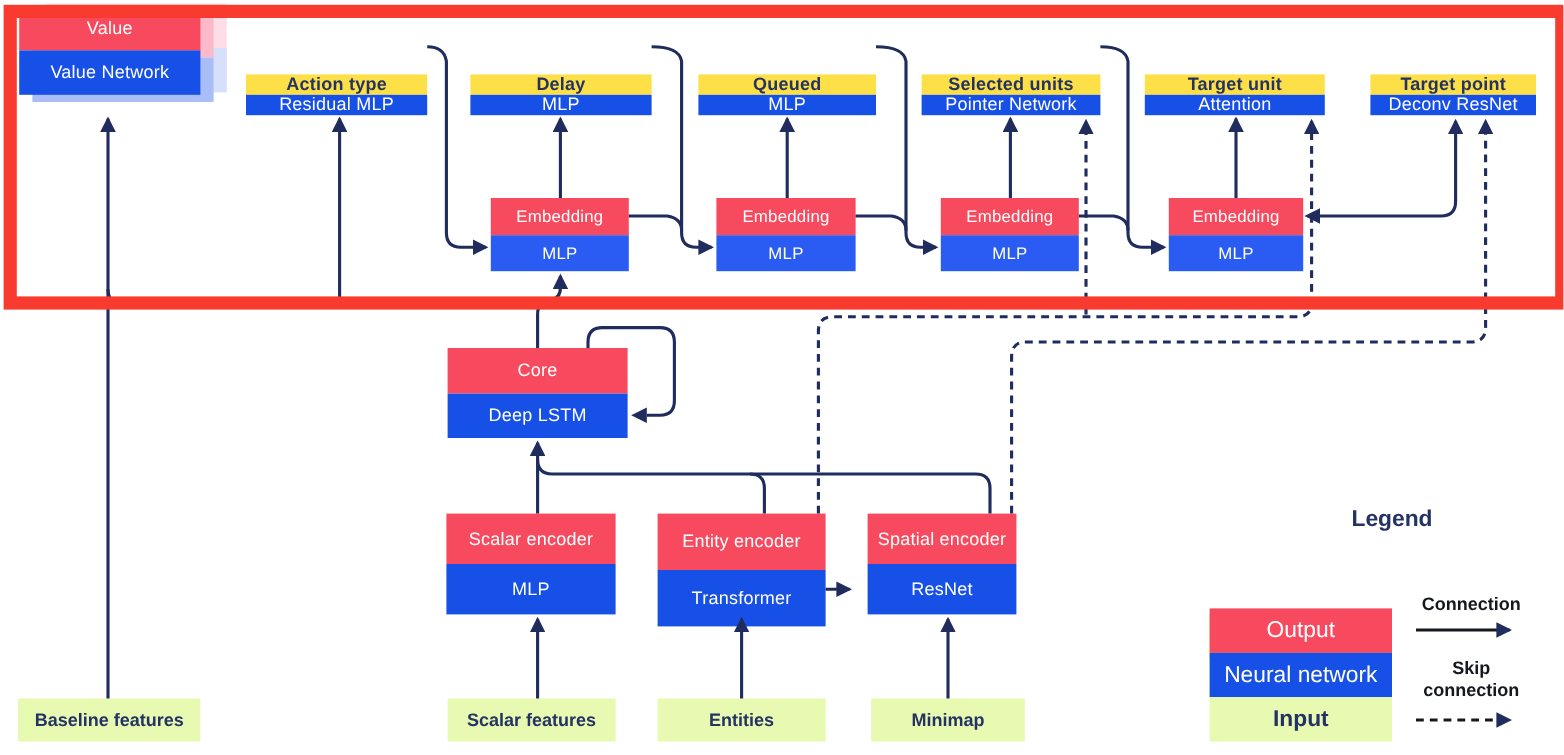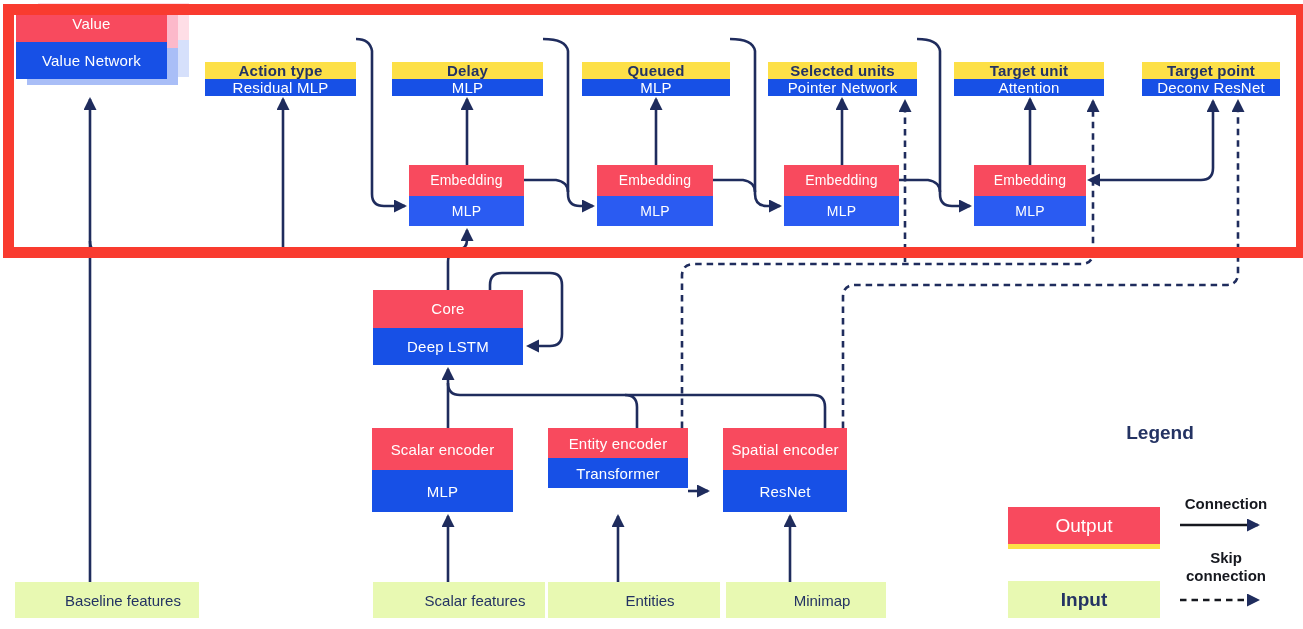--- a/index.html
+++ b/index.html
@@ -11,21 +11,21 @@
   .emb .half{font-size:14px;}
   .yellow{background:#fde047;color:#243363;font-weight:600;margin-top:42px;}
   .pink{background:#F84A5E;color:#ffffff;}
   .blue{background:#1750E6;color:#ffffff;}
   .blue2{background:#2A5BF2;color:#ffffff;}
   .ghost{position:absolute;display:flex;flex-direction:column;z-index:1;}
   .ghost div{flex:1;}
   .g1t{background:#FCB9CA;} .g1b{background:#A9BEF7;}
   .g2t{background:#FEDEE6;} .g2b{background:#D6E0FB;}
   .input{position:absolute;background:#E8F9B2;color:#243363;display:flex;
-         align-items:center;justify-content:center;font-size:15px;font-weight:400;z-index:2;padding-left:32px;}
+         align-items:center;justify-content:center;font-size:15px;font-weight:700;z-index:2;}
   #connectors{position:absolute;left:0;top:0;z-index:3;}
   #annotation{position:absolute;left:3px;top:4px;width:1282px;height:232px;
               border:11px solid #F93B2F;z-index:10;pointer-events:none;}
   .legend-title{position:absolute;left:1090px;top:422px;width:140px;text-align:center;
                 color:#243363;font-size:19px;font-weight:600;z-index:2;}
   .legend-item{position:absolute;left:1008px;width:152px;height:37px;display:flex;
                align-items:center;justify-content:center;font-size:19px;z-index:2;}
   .li-navy{color:#243363;font-weight:600;}
   .li-white{color:#fff;font-weight:500;}
   .lgreen{background:#E8F9B2;}
@@ -94,37 +94,38 @@
 
   <div class="node" style="left:373px;top:290px;width:150px;height:75px;">
     <div class="half pink">Core</div>
     <div class="half blue">Deep LSTM</div>
   </div>
 
   <div class="node" style="left:372px;top:428px;width:141px;height:84px;">
     <div class="half pink">Scalar encoder</div>
     <div class="half blue">MLP</div>
   </div>
-  <div class="node" style="left:548px;top:428px;width:140px;height:60px;">
+  <div class="node" style="left:548px;top:428px;width:140px;height:94px;">
     <div class="half pink">Entity encoder</div>
     <div class="half blue">Transformer</div>
   </div>
   <div class="node" style="left:723px;top:428px;width:124px;height:84px;">
     <div class="half pink">Spatial encoder</div>
     <div class="half blue">ResNet</div>
   </div>
 
   <div class="input" style="left:15px;top:582px;width:152px;height:36px;">Baseline features</div>
   <div class="input" style="left:373px;top:582px;width:140px;height:36px;">Scalar features</div>
   <div class="input" style="left:548px;top:582px;width:140px;height:36px;">Entities</div>
   <div class="input" style="left:726px;top:582px;width:128px;height:36px;">Minimap</div>
 
   <div class="legend-title">Legend</div>
   <div class="legend-item yellow li-navy" style="top:470px;">Action</div>
   <div class="legend-item pink li-white" style="top:507px;">Output</div>
+  <div class="legend-item blue li-white" style="top:544px;">Neural network</div>
   <div class="legend-item lgreen li-navy" style="top:581px;">Input</div>
   <div class="conn-label" style="left:1176px;top:495px;width:100px;">Connection</div>
   <div class="conn-label" style="left:1176px;top:549px;width:100px;line-height:18px;">
     <span>Skip</span><br>
     <span>connection</span>
   </div>
 
   <svg id="connectors" width="1303" height="629" viewBox="0 0 1303 629">
     <defs>
       <marker id="ah" markerUnits="userSpaceOnUse" markerWidth="14" markerHeight="13" refX="11" refY="6.5" orient="auto">

